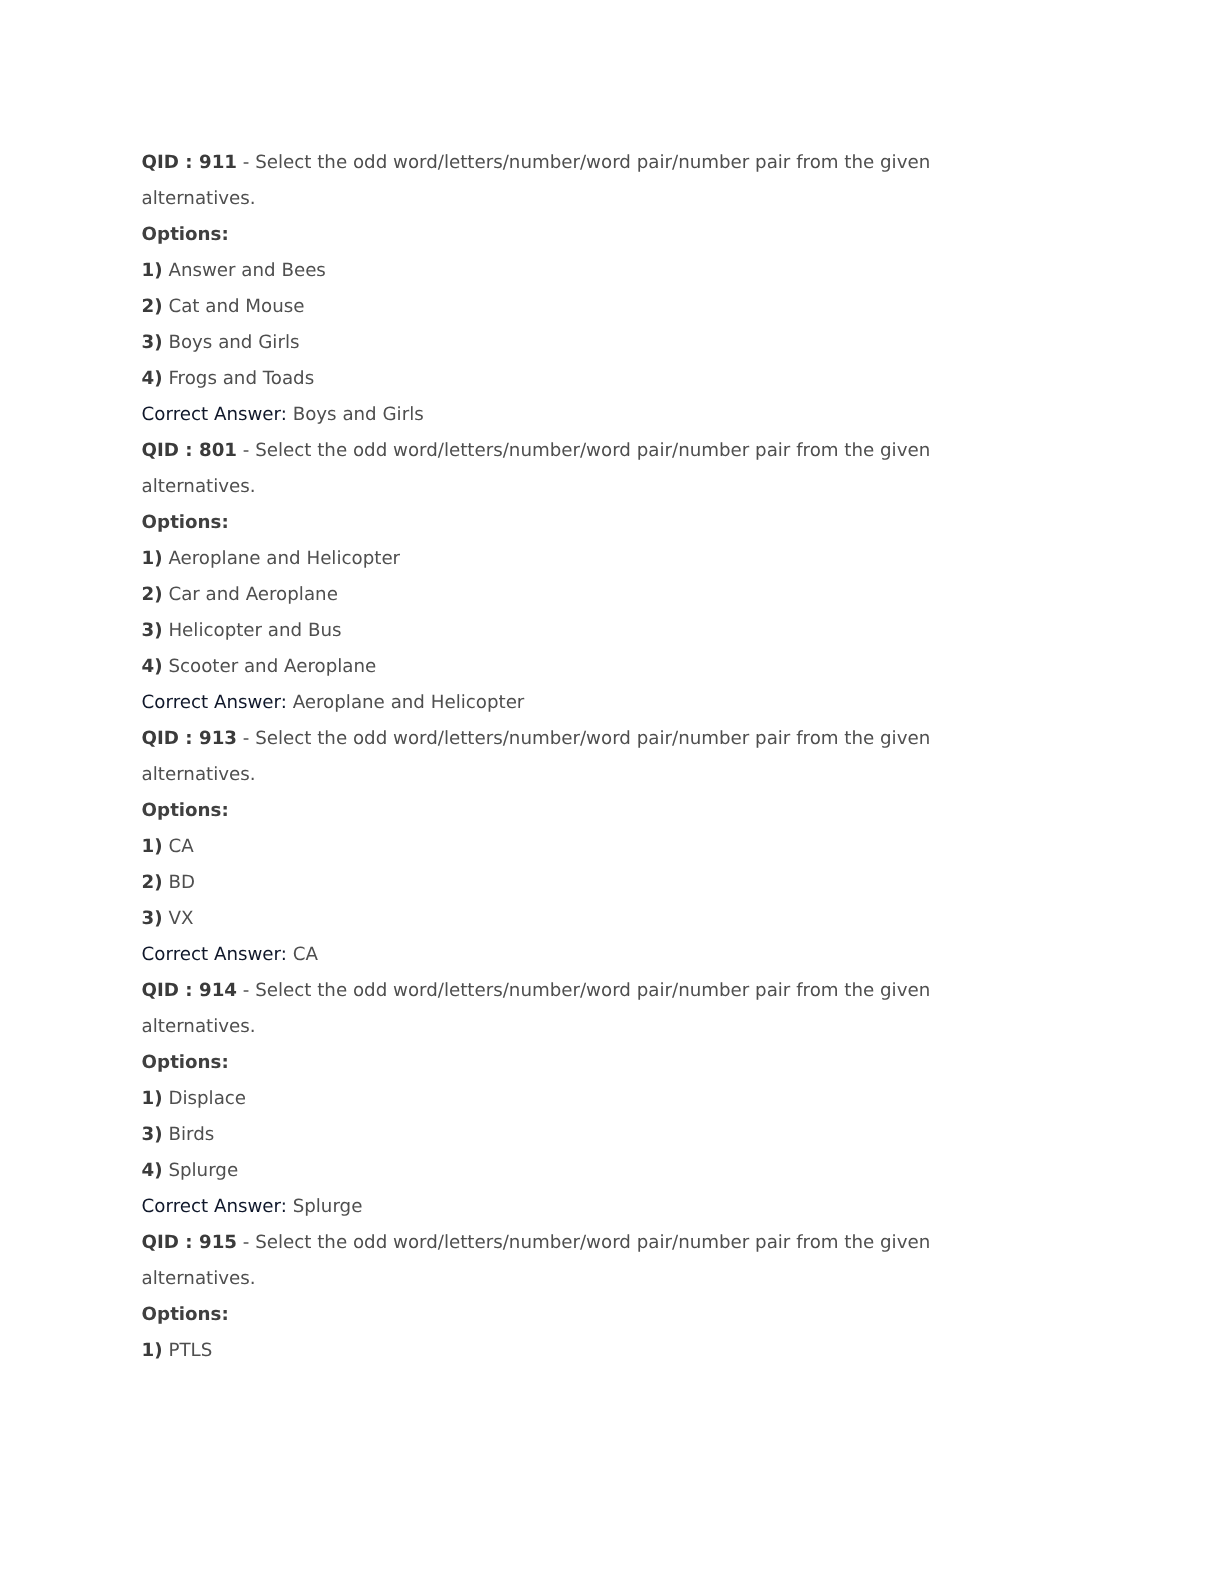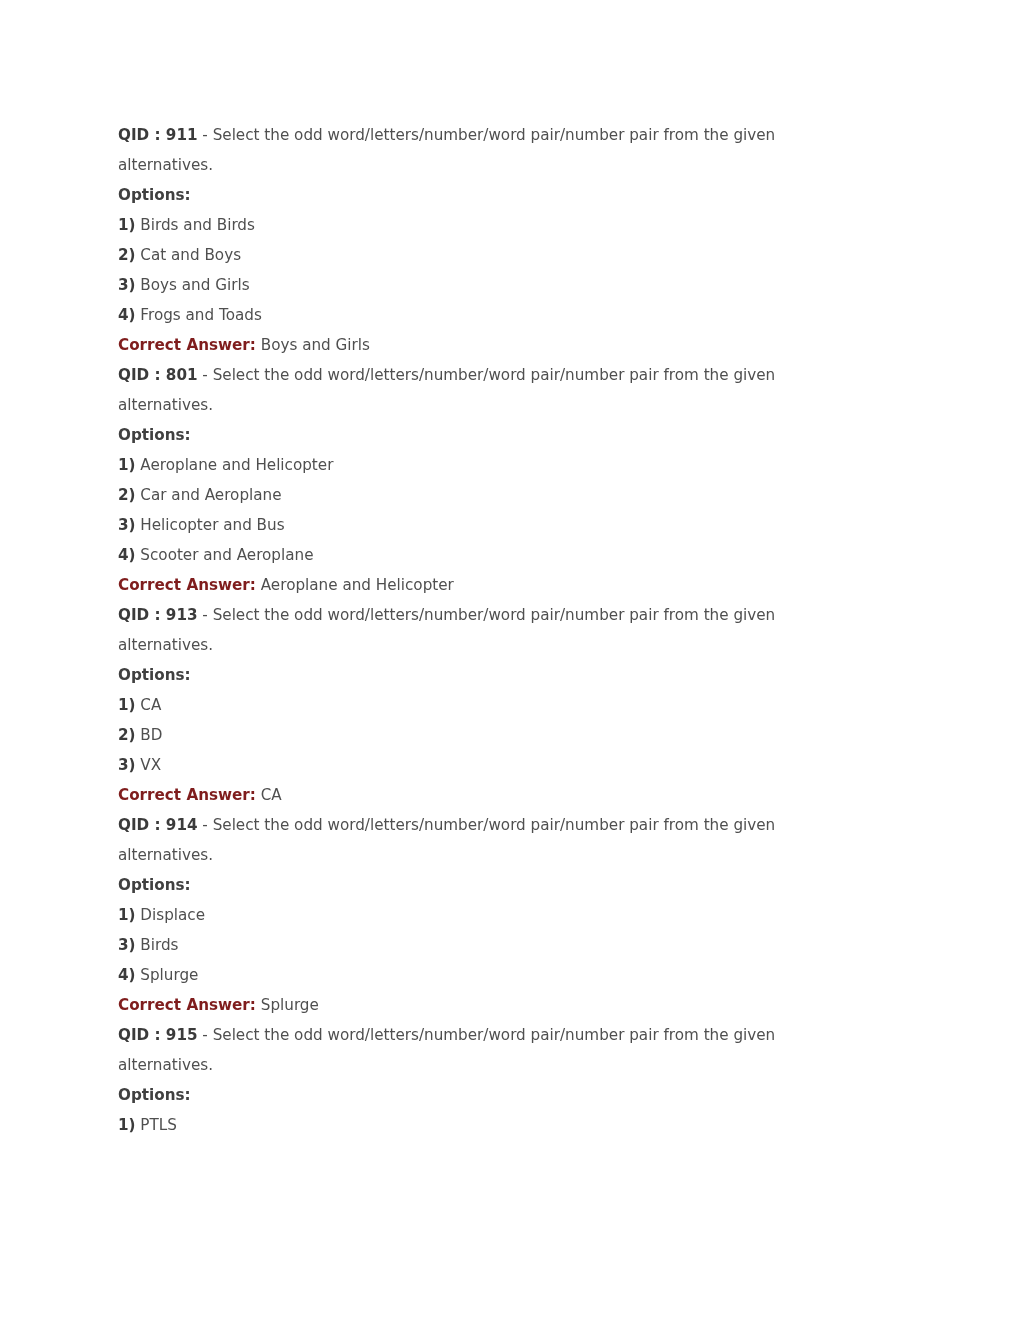--- a/index.html
+++ b/index.html
@@ -50,41 +50,41 @@
     font-weight: bold;
     color: #3b3b3b;
   }
   .opt-text {
     color: #4f4f4f;
   }
   .ans {
     margin: 0;
   }
   .ans-label {
-    font-weight: bold;
-    color: #7f1d1d;
+    font-weight: normal;
+    color: #0f172a;
   }
   .ans-text {
     color: #4f4f4f;
   }
   .block {
     margin: 0;
   }
 </style>
 </head>
 <body>
 
 <div class="page">
   <div class="doc-body">
 
     <div class="block">
       <p class="qline"><span class="qid">QID : 911</span><span class="qtext"> - Select the odd word/letters/number/word pair/number pair from the given alternatives.</span></p>
       <p class="opts-label">Options:</p>
-      <p class="opt"><span class="opt-num">1)</span> <span class="opt-text">Birds and Birds</span></p>
-      <p class="opt"><span class="opt-num">2)</span> <span class="opt-text">Cat and Boys</span></p>
+      <p class="opt"><span class="opt-num">1)</span> <span class="opt-text">Answer and Bees</span></p>
+      <p class="opt"><span class="opt-num">2)</span> <span class="opt-text">Cat and Mouse</span></p>
       <p class="opt"><span class="opt-num">3)</span> <span class="opt-text">Boys and Girls</span></p>
       <p class="opt"><span class="opt-num">4)</span> <span class="opt-text">Frogs and Toads</span></p>
       <p class="ans"><span class="ans-label">Correct Answer:</span> <span class="ans-text">Boys and Girls</span></p>
     </div>
 
     <div class="block">
       <p class="qline"><span class="qid">QID : 801</span><span class="qtext"> - Select the odd word/letters/number/word pair/number pair from the given alternatives.</span></p>
       <p class="opts-label">Options:</p>
       <p class="opt"><span class="opt-num">1)</span> <span class="opt-text">Aeroplane and Helicopter</span></p>
       <p class="opt"><span class="opt-num">2)</span> <span class="opt-text">Car and Aeroplane</span></p>

